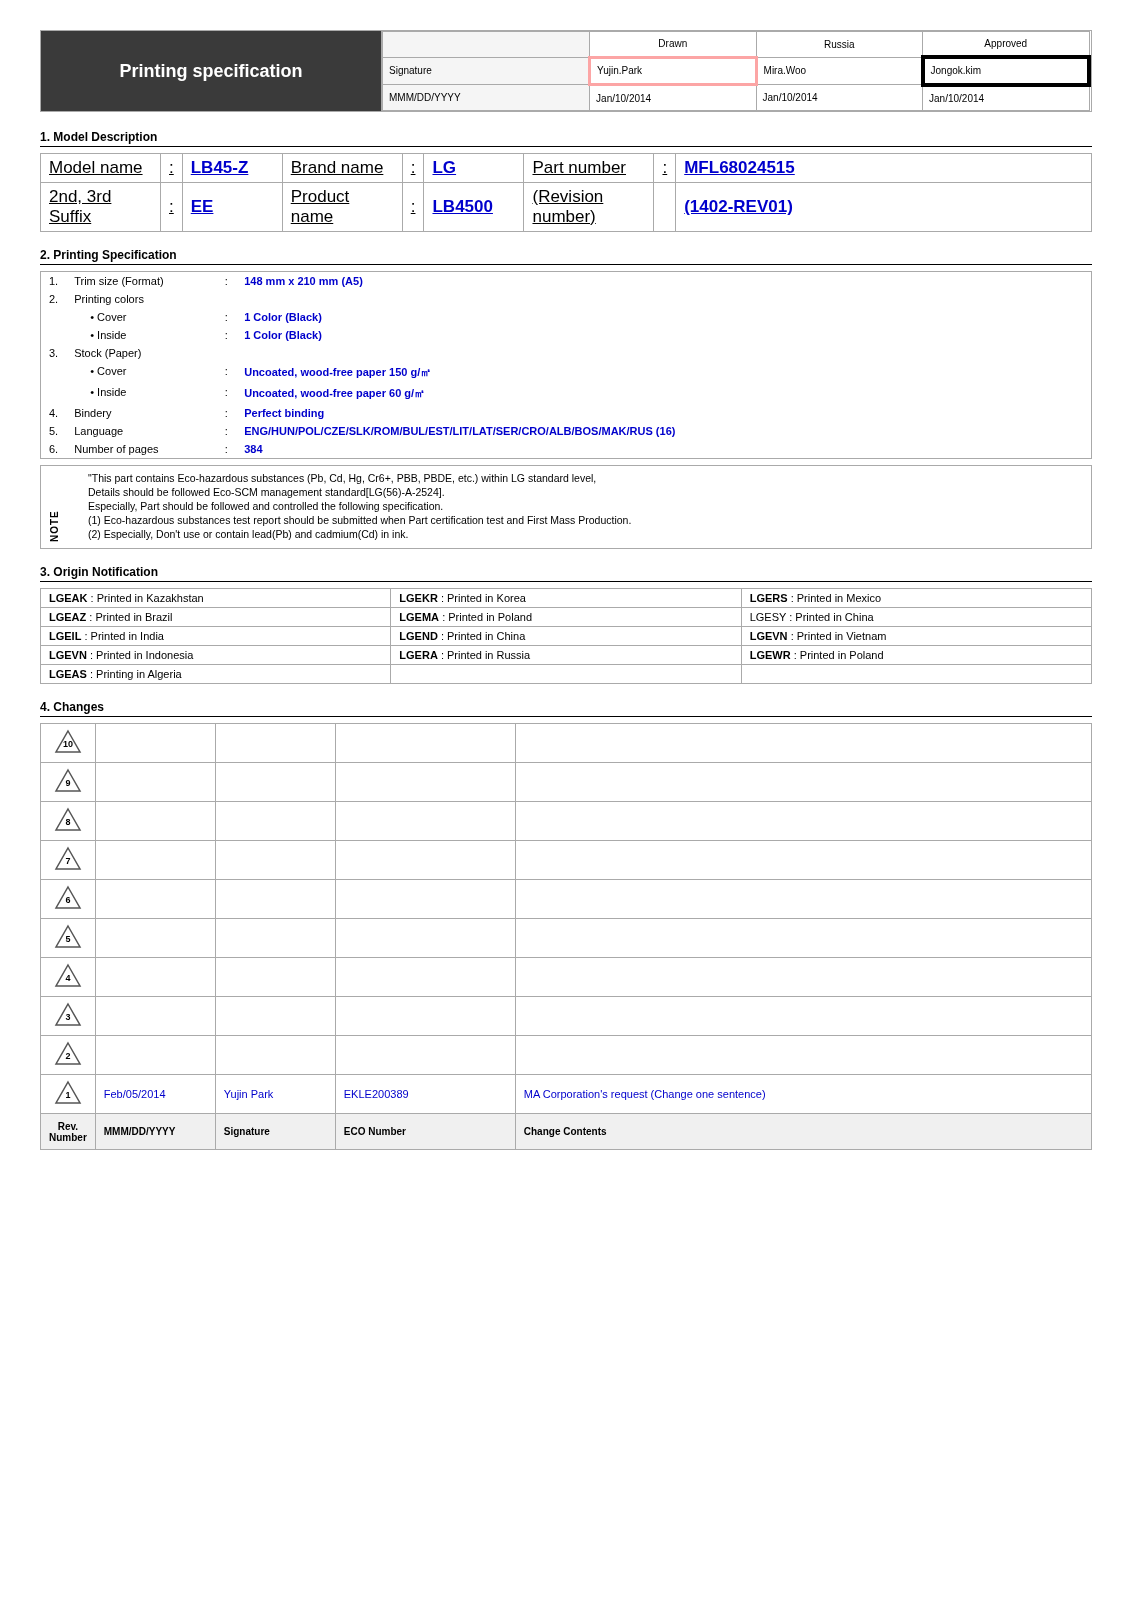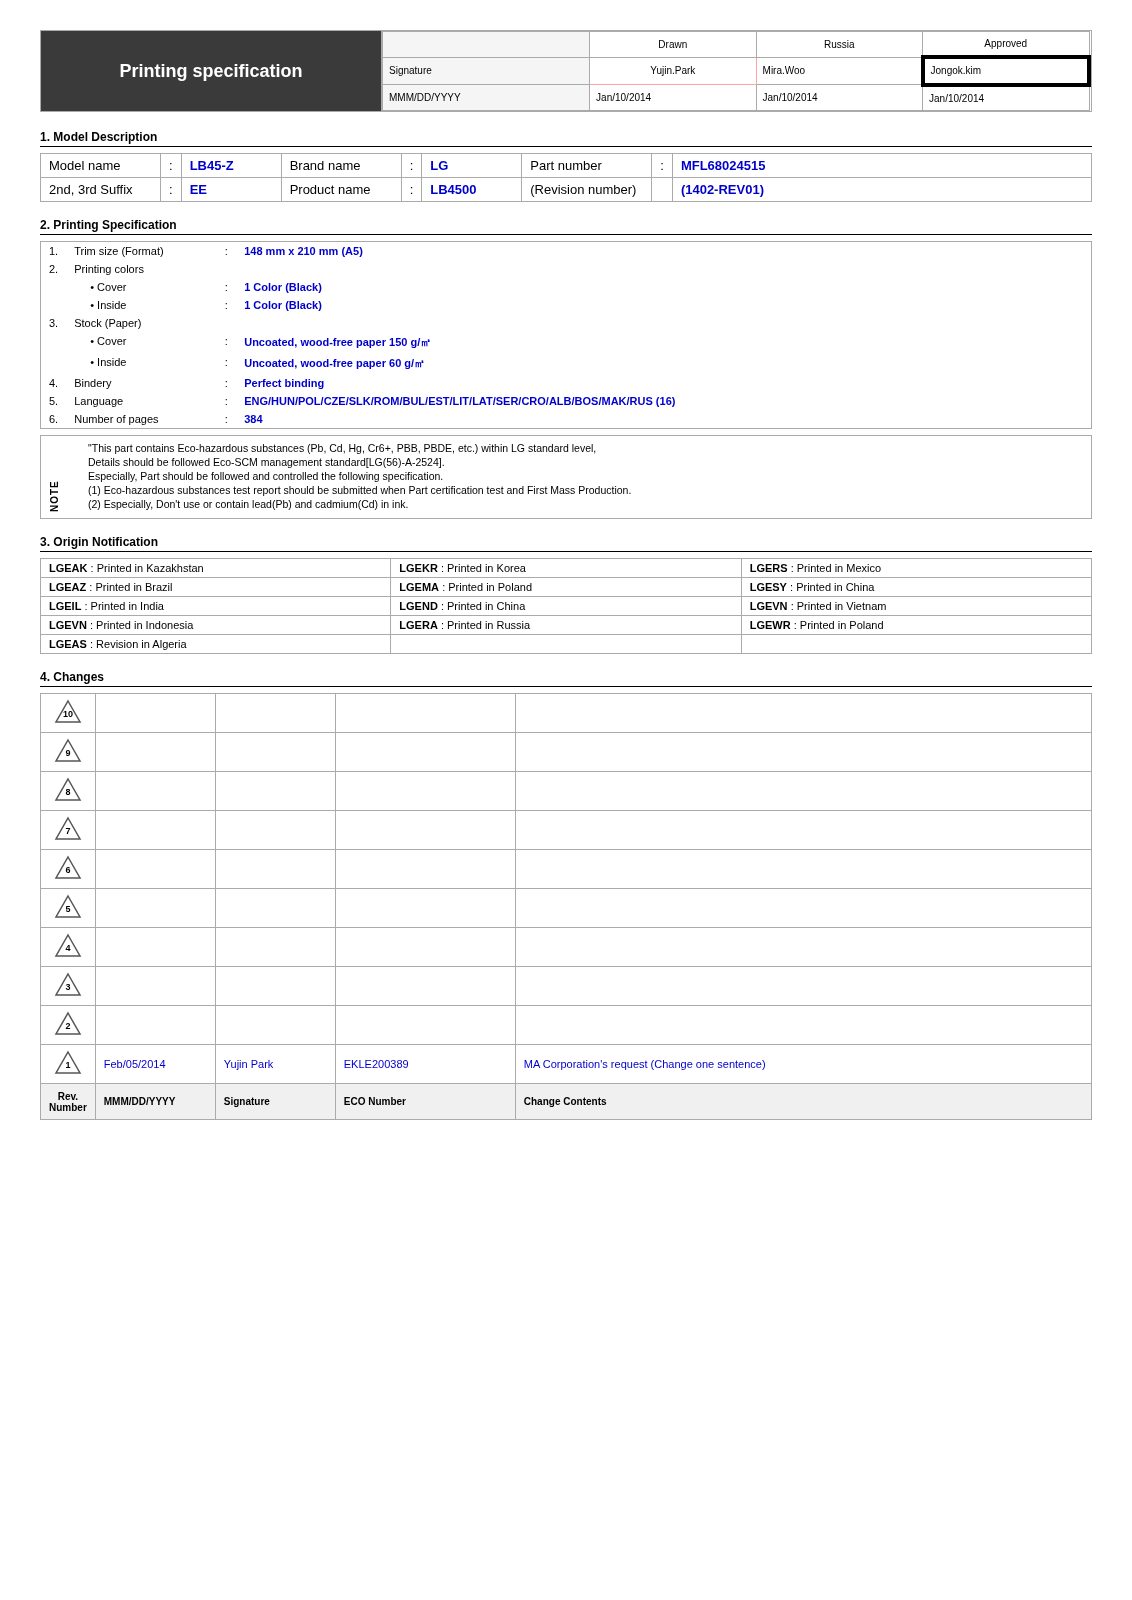--- a/index.html
+++ b/index.html
@@ -60,21 +60,22 @@
 
     
     .model-table {
       width: 100%;
       border-collapse: collapse;
       border: 1px solid #aaa;
     }
     .model-table td {
       border: 1px solid #aaa;
       padding: 4px 8px;
-      font-size: 13px;
+      font-size: 17px;
+      text-decoration: underline;
     }
 
     
     .spec-table {
       width: 100%;
       border-collapse: collapse;
       border: 1px solid #aaa;
     }
     .spec-table td {
       padding: 3px 8px;
@@ -143,21 +144,21 @@
     <table>
       <tbody>
           <tr>
         <td style="border:1px solid #aaa; background:#f5f5f5;"></td>
         <td style="border:1px solid #aaa; text-align:center;">Drawn</td>
         <td style="border:1px solid #aaa; text-align:center;">Russia</td>
         <td style="border:1px solid #aaa; text-align:center;">Approved</td>
       </tr>
       <tr>
         <td style="border:1px solid #aaa; background:#f5f5f5;">Signature</td>
-        <td style="border:1px solid #fca5a5;text-align:center;">Yujin.Park</td>
+        <td style="border:3px solid #fca5a5;">Yujin.Park</td>
         <td style="border:1px solid #aaa;">Mira.Woo</td>
         <td style="border:4px solid #000000;">Jongok.kim</td>
       </tr>
       <tr>
         <td style="border:1px solid #aaa; background:#f5f5f5;">MMM/DD/YYYY</td>
         <td style="border:1px solid #aaa;">Jan/10/2014</td>
         <td style="border:1px solid #aaa;">Jan/10/2014</td>
         <td style="border:1px solid #aaa;">Jan/10/2014</td>
       </tr>
     </tbody>
@@ -279,34 +280,34 @@
   <table class="origin-table">
     <tbody id="origin-tbody">
         <tr>
           <td style="width: 33%;"><span style="font-weight:bold;">LGEAK</span> <span>:</span> <span>Printed in Kazakhstan</span></td>
           <td style="width: 33%;"><span style="font-weight:bold;">LGEKR</span> <span>:</span> <span>Printed in Korea</span></td>
           <td style="width: 33%;"><span style="font-weight:bold;">LGERS</span> <span>:</span> <span>Printed in Mexico</span></td>
         </tr>
         <tr>
           <td style="width: 33%;"><span style="font-weight:bold;">LGEAZ</span> <span>:</span> <span>Printed in Brazil</span></td>
           <td style="width: 33%;"><span style="font-weight:bold;">LGEMA</span> <span>:</span> <span>Printed in Poland</span></td>
-          <td style="width: 33%;"><span style="font-weight:bold;">LGESY</span> <span>:</span> <span>Printed in China</span></td>
+          <td style="width: 33%;"><span style="font-weight:normal;">LGESY</span> <span>:</span> <span>Printed in China</span></td>
         </tr>
         <tr>
           <td style="width: 33%;"><span style="font-weight:bold;">LGEIL</span> <span>:</span> <span>Printed in India</span></td>
           <td style="width: 33%;"><span style="font-weight:bold;">LGEND</span> <span>:</span> <span>Printed in China</span></td>
           <td style="width: 33%;"><span style="font-weight:bold;">LGEVN</span> <span>:</span> <span>Printed in Vietnam</span></td>
         </tr>
         <tr>
           <td style="width: 33%;"><span style="font-weight:bold;">LGEVN</span> <span>:</span> <span>Printed in Indonesia</span></td>
           <td style="width: 33%;"><span style="font-weight:bold;">LGERA</span> <span>:</span> <span>Printed in Russia</span></td>
           <td style="width: 33%;"><span style="font-weight:bold;">LGEWR</span> <span>:</span> <span>Printed in Poland</span></td>
         </tr>
         <tr>
-          <td style="width: 33%;"><span style="font-weight:bold;">LGEAS</span> <span>:</span> <span>Revision in Algeria</span></td>
+          <td style="width: 33%;"><span style="font-weight:bold;">LGEAS</span> <span>:</span> <span>Printing in Algeria</span></td>
           <td style="width: 33%;"></td>
           <td style="width: 33%;"></td>
         </tr>
       </tbody>
   </table>
 </div>
 
 <div class="section">
   <div class="section-title">4. Changes</div>
   <table class="changes-table">

